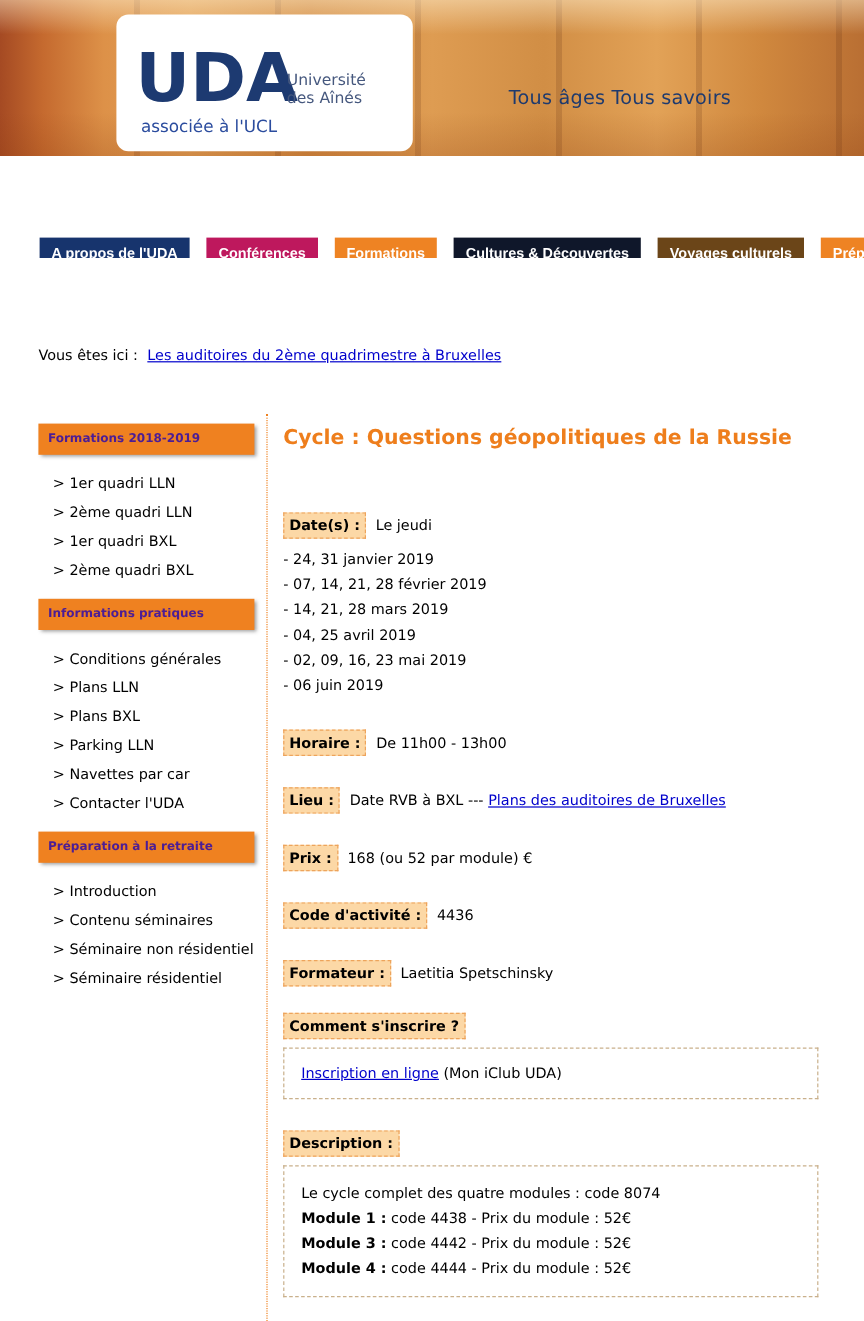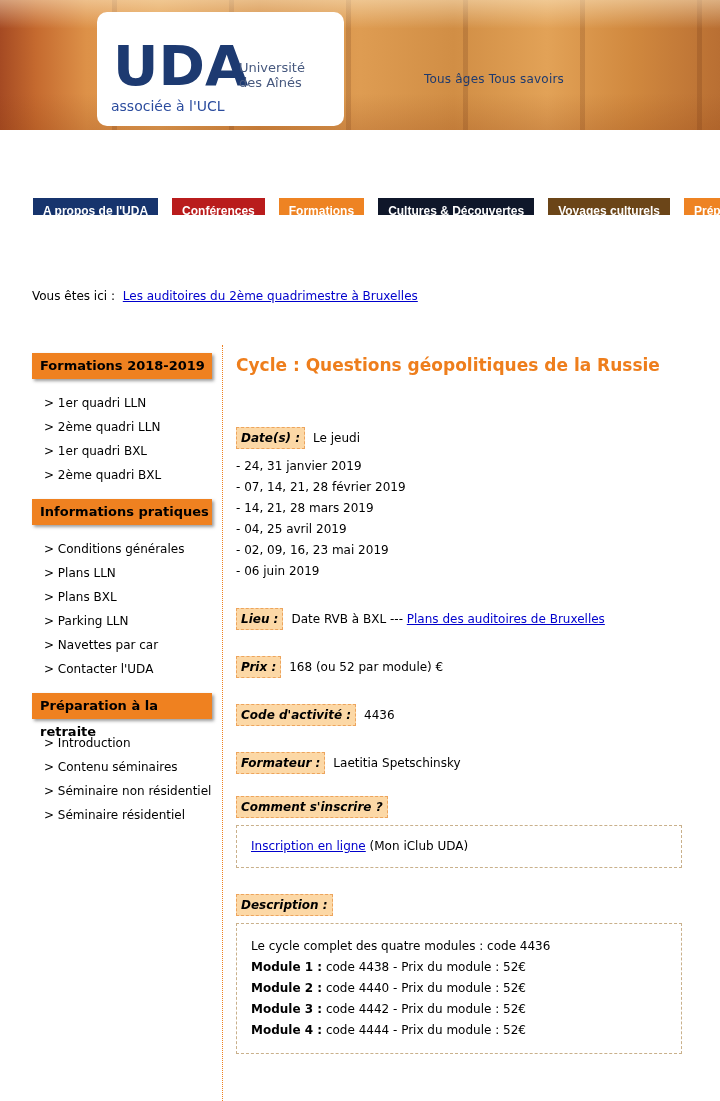--- a/index.html
+++ b/index.html
@@ -28,73 +28,73 @@
   .logo-uda {
     position: absolute; left: 16px; top: 26px;
     font-size: 56px; font-weight: bold; color: #1d3a71; line-height: 1; letter-spacing: 0;
   }
   .logo-right {
     position: absolute; left: 142px; top: 48px;
     font-size: 13px; line-height: 15px; color: #46587e;
   }
   .logo-bottom {
     position: absolute; left: 14px; top: 86px; width: 120px;
-    font-size: 14px; color: #2b4c9e; text-align: left; white-space: nowrap;
+    font-size: 14px; color: #2b4c9e; text-align: right; white-space: nowrap;
   }
   .slogan {
     position: absolute; left: 424px; top: 72px;
-    font-size: 12px; color: #1e3a6e; letter-spacing: 0.2px;
+    font-size: 16px; color: #1e3a6e; letter-spacing: 0.2px;
   }
 
   
   .nav {
     position: absolute; top: 198px; left: 33px;
     display: flex; gap: 14px; white-space: nowrap;
   }
   .nav-btn {
     display: block; height: 17px; line-height: 27px; padding: 0 10px;
     color: #fff; font-weight: bold; font-size: 12px;
     font-family: "Liberation Sans", sans-serif; text-decoration: none;
   }
   .c-navy   { background: #17346d; }
-  .c-red    { background: #b91c1c; }
+  .c-red    { background: #be185d; }
   .c-orange { background: #ee8323; }
   .c-olive  { background: #0f172a; }
   .c-brown  { background: #6b4518; }
 
   
   .breadcrumb { position: absolute; top: 289px; left: 32px; font-size: 12px; }
   .breadcrumb .link { margin-left: 4px; }
 
   
   .content-row { position: absolute; top: 345px; left: 32px; width: 668px; display: flex; }
   .sidebar { width: 180px; flex: none; padding-top: 8px; }
   .main {
     flex: 1; min-height: 756px; margin-left: 10px;
     border-left: 1px dotted #ee8120; padding-left: 13px; padding-right: 18px;
   }
 
   
   .side-section + .side-section { margin-top: 12px; }
   .side-head {
-    background: #ef8120; color: #000000; font-weight: bold; font-size: 13px;
+    background: #ef8120; color: #4c1d95; font-weight: bold; font-size: 10px;
     height: 26px; line-height: 26px; padding-left: 8px;
     box-shadow: 2px 2px 3px rgba(60,60,60,0.5);
     margin-bottom: 12px;
   }
   .side-item { display: block; padding: 5px 0 5px 12px; color: #000; text-decoration: none; }
 
   
   .page-title { color: #ee7e1c; font-size: 17px; font-weight: bold; margin-top: 10px; line-height: 20px; }
   .field { margin-top: 26px; line-height: 18px; }
   .field.first { margin-top: 52px; }
   .field.insc { margin-top: 22px; }
   .label {
     display: inline-block; background: #fcd8a6; border: 1px dashed #eda45c;
-    font-weight: bold; padding: 1px 4px; margin-right: 8px; font-style: italic;
+    font-weight: bold; padding: 1px 4px; margin-right: 8px;
   }
   .date-lines { margin-top: 7px; line-height: 21px; }
   .dashed-box {
     margin-top: 7px; border: 1px dashed #c9b08b;
     padding: 10px 14px; line-height: 21px;
   }
   .dashed-box.desc { padding: 12px 14px; }
   .b { font-weight: bold; }
 </style>
 </head>
@@ -162,20 +162,23 @@
       <div class="date-lines">
         <div>- 24, 31 janvier 2019</div>
         <div>- 07, 14, 21, 28 février 2019</div>
         <div>- 14, 21, 28 mars 2019</div>
         <div>- 04, 25 avril 2019</div>
         <div>- 02, 09, 16, 23 mai 2019</div>
         <div>- 06 juin 2019</div>
       </div>
     </div>
 
+    <div class="field">
+      <span class="label">Horaire :</span><span>De 11h00 - 13h00</span>
+    </div>
 
     <div class="field">
       <span class="label">Lieu :</span><span>Date RVB à BXL --- </span><a class="link">Plans des auditoires de Bruxelles</a>
     </div>
 
     <div class="field">
       <span class="label">Prix :</span><span>168 (ou 52 par module) €</span>
     </div>
 
     <div class="field">
@@ -189,21 +192,20 @@
     <div class="field insc">
       <span class="label">Comment s'inscrire ?</span>
       <div class="dashed-box">
         <div><a class="link">Inscription en ligne</a><span> (Mon iClub UDA)</span></div>
       </div>
     </div>
 
     <div class="field">
       <span class="label">Description :</span>
       <div class="dashed-box desc">
-        <div>Le cycle complet des quatre modules : code 4436</div>
+        <div>Le cycle complet des quatre modules : code 8074</div>
         <div><span class="b">Module 1 :</span><span> code 4438 - Prix du module : 52€</span></div>
-        <div><span class="b">Module 2 :</span><span> code 4440 - Prix du module : 52€</span></div>
         <div><span class="b">Module 3 :</span><span> code 4442 - Prix du module : 52€</span></div>
         <div><span class="b">Module 4 :</span><span> code 4444 - Prix du module : 52€</span></div>
       </div>
     </div>
   </div>
 </div>
 
 </body></html>

